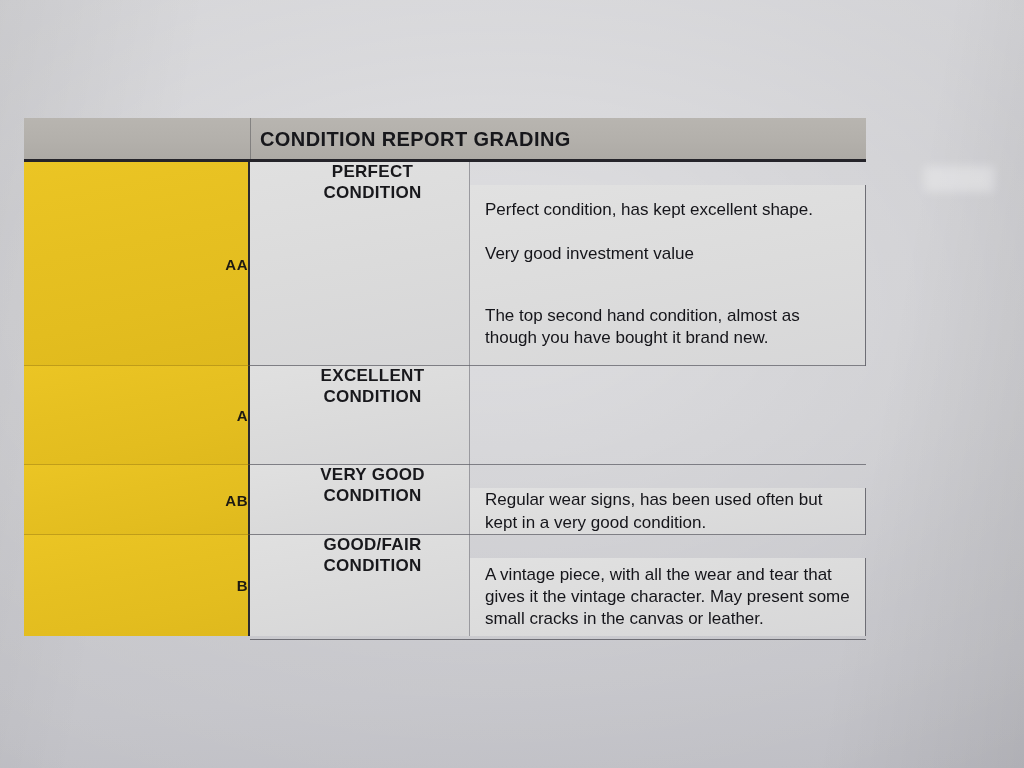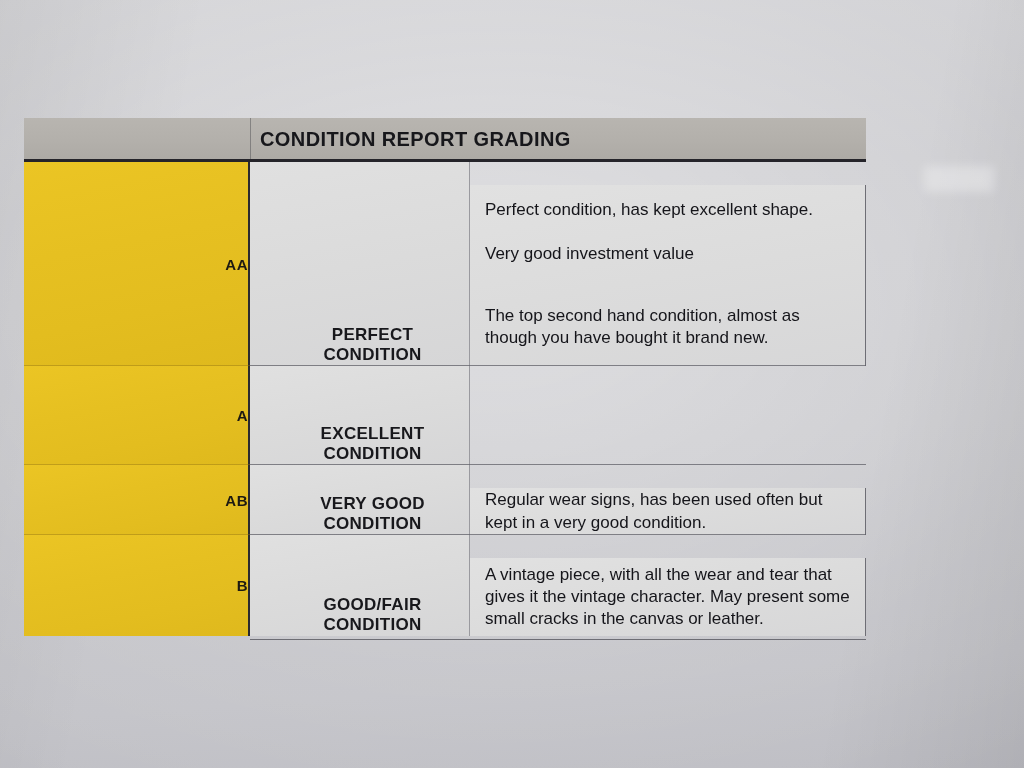--- a/index.html
+++ b/index.html
@@ -117,21 +117,21 @@
     font-weight: bold;
     color: #1d1a12;
     letter-spacing: 0.5px;
   }
 
   .cell-label {
     width: 220px;
     flex: 0 0 220px;
     background: linear-gradient(170deg, #e0e0e0 0%, #dbdbdb 50%, #d6d6d7 100%);
     display: flex;
-    align-items: flex-end;
+    align-items: flex-start;
     justify-content: center;
     text-align: center;
     box-sizing: border-box;
     border-right: 1px solid #9a9a9f;
     padding-left: 26px;
   }
   .label-text {
     font-size: 17px;
     font-weight: bold;
     line-height: 1.22;

